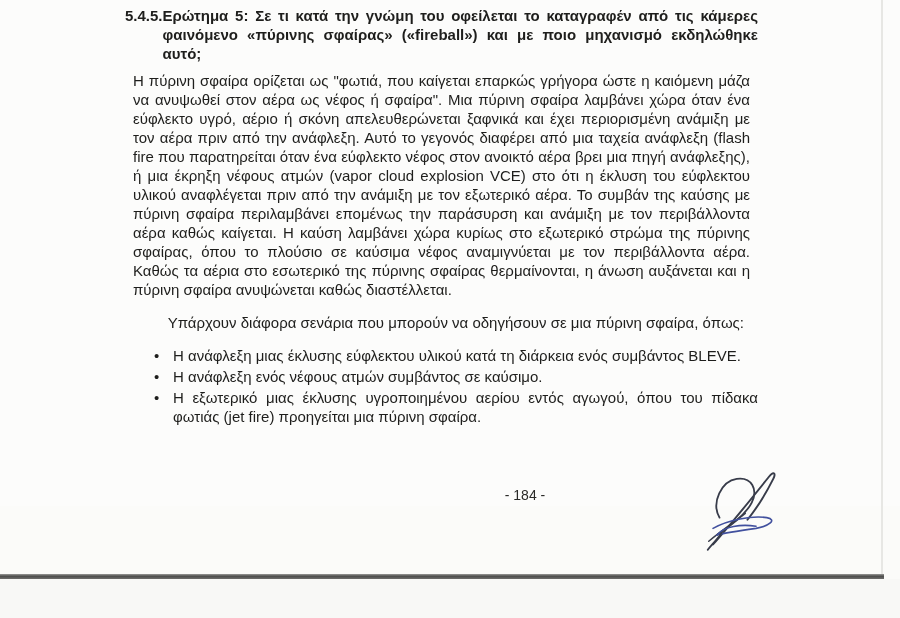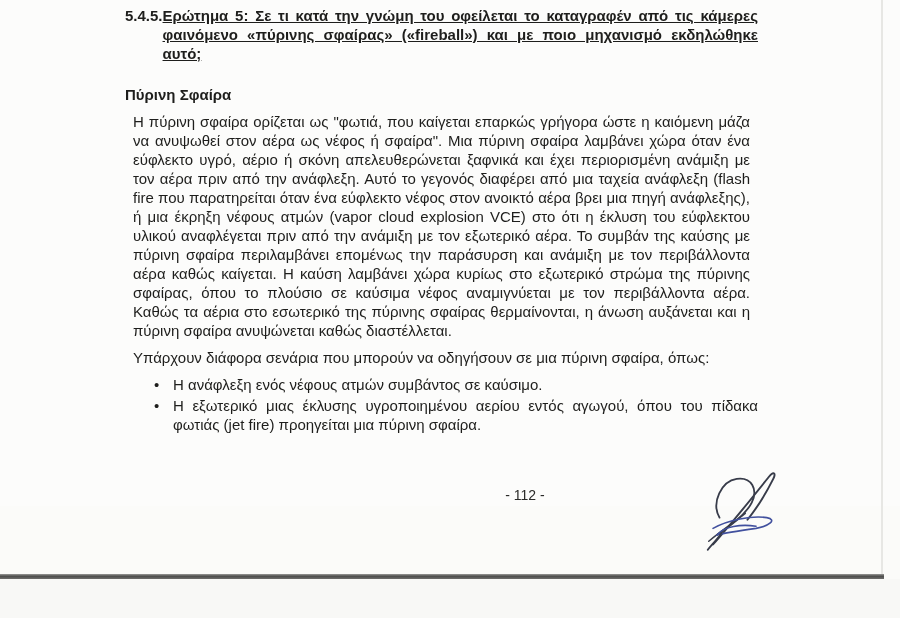--- a/index.html
+++ b/index.html
@@ -33,27 +33,27 @@
   }
 
   
   .text-col {
     position: absolute; left: 125px; top: 6px; width: 633px;
     font-size: 15px; line-height: 19px;
   }
 
   .question { display: flex; font-weight: 700; }
   .q-num { flex: 0 0 31px; }
-  .q-text { flex: 1; text-align: justify; text-decoration: underline; }
+  .q-text { flex: 1; text-align: justify; }
 
   .section-title { font-weight: 700; margin-top: 22px; }
 
   .body-para { text-align: justify; margin: 8px; }
 
-  .scenarios-intro { margin: 8px; }
+  .scenarios-intro { margin: 14px; text-align: right; }
 
   ul.scenarios { list-style: none; margin: 2px 0 0 0; padding: 0; }
   ul.scenarios li {
     position: relative;
     padding-left: 48px;
     margin-top: 2px;
     text-align: justify;
   }
   ul.scenarios li::before {
     content: "\2022";
@@ -79,34 +79,34 @@
 
 <div id="screen">
 
   <div class="text-col">
 
     <div class="question">
       <div class="q-num">5.4.5.</div>
       <div class="q-text">Ερώτημα 5: Σε τι κατά την γνώμη του οφείλεται το καταγραφέν από τις κάμερες φαινόμενο «πύρινης σφαίρας» («fireball») και με ποιο μηχανισμό εκδηλώθηκε αυτό;</div>
     </div>
 
-    <div class="section-title">Πύρινη Σφαίρα</div>
 
     <p class="body-para">Η πύρινη σφαίρα ορίζεται ως "φωτιά, που καίγεται επαρκώς γρήγορα ώστε η καιόμενη μάζα να ανυψωθεί στον αέρα ως νέφος ή σφαίρα". Μια πύρινη σφαίρα λαμβάνει χώρα όταν ένα εύφλεκτο υγρό, αέριο ή σκόνη απελευθερώνεται ξαφνικά και έχει περιορισμένη ανάμιξη με τον αέρα πριν από την ανάφλεξη. Αυτό το γεγονός διαφέρει από μια ταχεία ανάφλεξη (flash fire που παρατηρείται όταν ένα εύφλεκτο νέφος στον ανοικτό αέρα βρει μια πηγή ανάφλεξης), ή μια έκρηξη νέφους ατμών (vapor cloud explosion VCE) στο ότι η έκλυση του εύφλεκτου υλικού αναφλέγεται πριν από την ανάμιξη με τον εξωτερικό αέρα. Το συμβάν της καύσης με πύρινη σφαίρα περιλαμβάνει επομένως την παράσυρση και ανάμιξη με τον περιβάλλοντα αέρα καθώς καίγεται. Η καύση λαμβάνει χώρα κυρίως στο εξωτερικό στρώμα της πύρινης σφαίρας, όπου το πλούσιο σε καύσιμα νέφος αναμιγνύεται με τον περιβάλλοντα αέρα. Καθώς τα αέρια στο εσωτερικό της πύρινης σφαίρας θερμαίνονται, η άνωση αυξάνεται και η πύρινη σφαίρα ανυψώνεται καθώς διαστέλλεται.</p>
 
     <p class="scenarios-intro">Υπάρχουν διάφορα σενάρια που μπορούν να οδηγήσουν σε μια πύρινη σφαίρα, όπως:</p>
 
     <ul class="scenarios">
+      <li>Η ανάφλεξη μιας έκλυσης εύφλεκτου υλικού κατά τη διάρκεια ενός συμβάντος BLEVE.</li>
       <li>Η ανάφλεξη ενός νέφους ατμών συμβάντος σε καύσιμο.</li>
       <li>Η εξωτερικό μιας έκλυσης υγροποιημένου αερίου εντός αγωγού, όπου του πίδακα φωτιάς (jet fire) προηγείται μια πύρινη σφαίρα.</li>
     </ul>
 
   </div>
 
-  <div class="page-number">- 112 -</div>
+  <div class="page-number">- 184 -</div>
 
   <div class="signature">
     <svg viewBox="0 0 80 80">
       <path d="M14,73 C30,55 50,30 66,10 C70,5 73,6 70,12 C64,24 54,40 46,50" fill="none" stroke-width="1.8" stroke-linecap="round" stroke="#383c4a"></path>
       <path d="M20,48 C12,34 22,14 36,12 C50,10 56,22 50,34 C44,46 30,56 18,64" fill="none" stroke-width="1.7" stroke-linecap="round" stroke="#383c4a"></path>
       <path d="M10,70 C22,60 34,52 44,44" fill="none" stroke-width="1.4" stroke-linecap="round" stroke="#383c4a"></path>
       <path d="M14,58 C28,50 50,46 64,48 C74,50 66,56 54,58 C40,60 26,62 18,64 C24,56 40,54 54,56" fill="none" stroke-width="1.5" stroke-linecap="round" stroke="#41509e"></path>
       <path d="M22,62 C18,68 13,73 9,78" fill="none" stroke-width="1.6" stroke-linecap="round" stroke="#383c4a"></path>
     </svg>
   </div>

